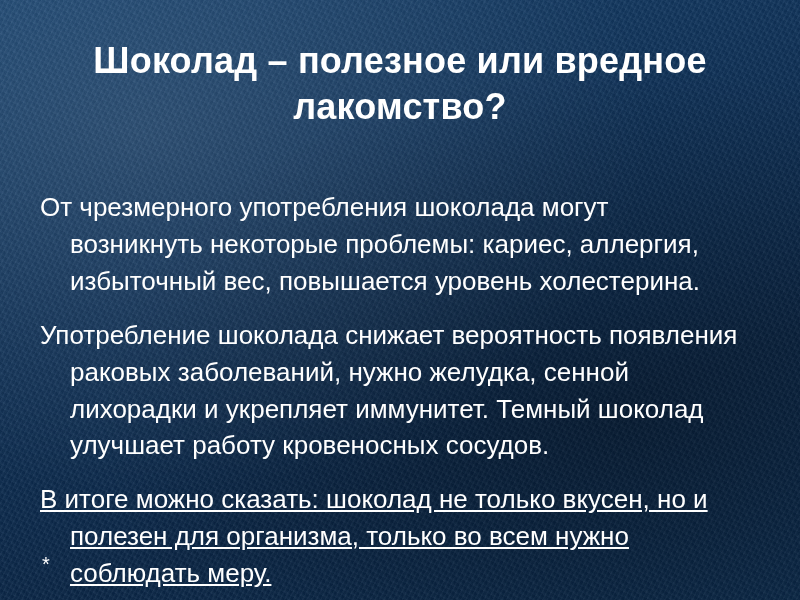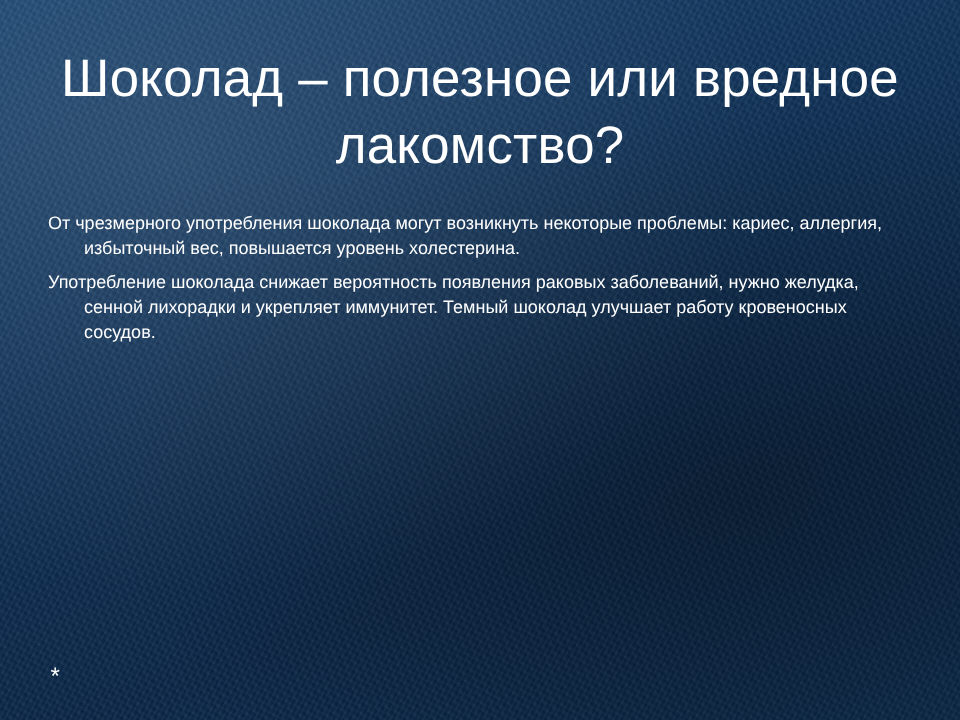--- a/index.html
+++ b/index.html
@@ -28,38 +28,38 @@
       linear-gradient(160deg, #18436f 0%, #0e3056 40%, #0a2646 70%, #0b2b4d 100%);
     color: #ffffff;
   }
 
   .slide-title {
     position: absolute;
     left: 40px;
     top: 38px;
     width: 720px;
     text-align: center;
-    font-size: 44px;
+    font-size: 36px;
     line-height: 1.28;
-    font-weight: normal;
+    font-weight: bold;
     letter-spacing: 0.2px;
     color: #ffffff;
     margin: 0;
   }
 
   .body-block {
     position: absolute;
     left: 34px;
     top: 172px;
     width: 714px;
   }
 
   .para {
-    margin: 4px 0 1px 0;
-    font-size: 15px;
+    margin: 17px 0 1px 0;
+    font-size: 26px;
     line-height: 1.42;
     color: #ffffff;
     text-indent: 0;
     padding-left: 36px;
   }
   .para.p1 { margin-bottom: 6px; }
   .para.p2 { margin-bottom: 6px; }
   .para.p3 { text-decoration: underline; text-underline-offset: 2px; }
 
   .footer-mark {
@@ -74,17 +74,18 @@
 </head>
 <body>
 
 <div class="slide">
 
   <h1 class="slide-title">Шоколад – полезное или вредное лакомство?</h1>
 
   <div class="body-block">
     <p class="para p1" style="text-indent: -30px;">От чрезмерного употребления шоколада могут возникнуть некоторые проблемы: кариес, аллергия, избыточный вес, повышается уровень холестерина.</p>
     <p class="para p2" style="text-indent: -30px;"> Употребление шоколада снижает вероятность появления раковых заболеваний, нужно желудка, сенной лихорадки и укрепляет иммунитет. Темный шоколад улучшает работу кровеносных сосудов.</p>
+    <p class="para p3" style="text-indent: -30px;">В итоге можно сказать: шоколад не только вкусен, но и полезен для организма, только во всем нужно соблюдать меру.</p>
   </div>
 
   <div class="footer-mark">*</div>
 
 </div>
 
 </body></html>

